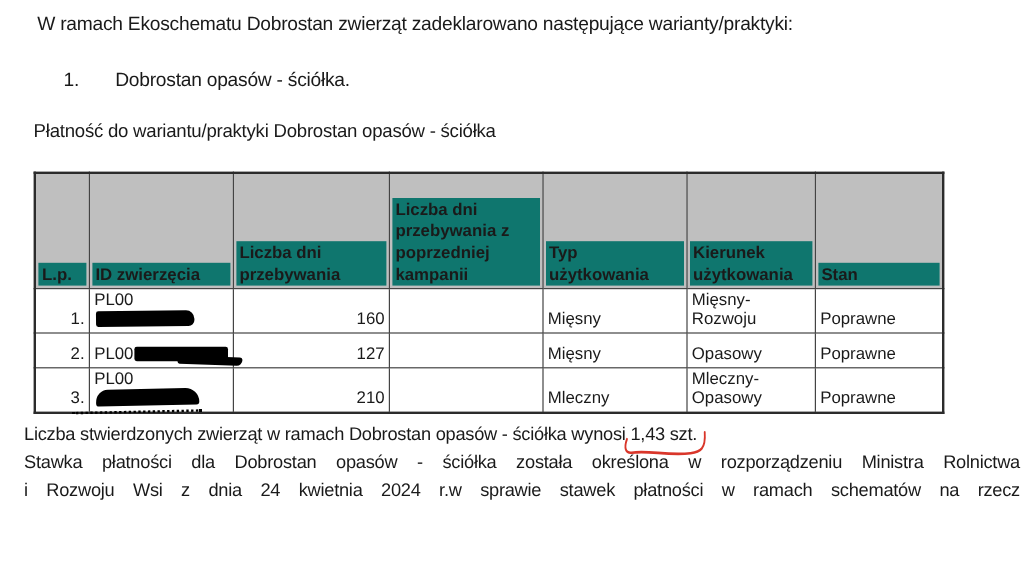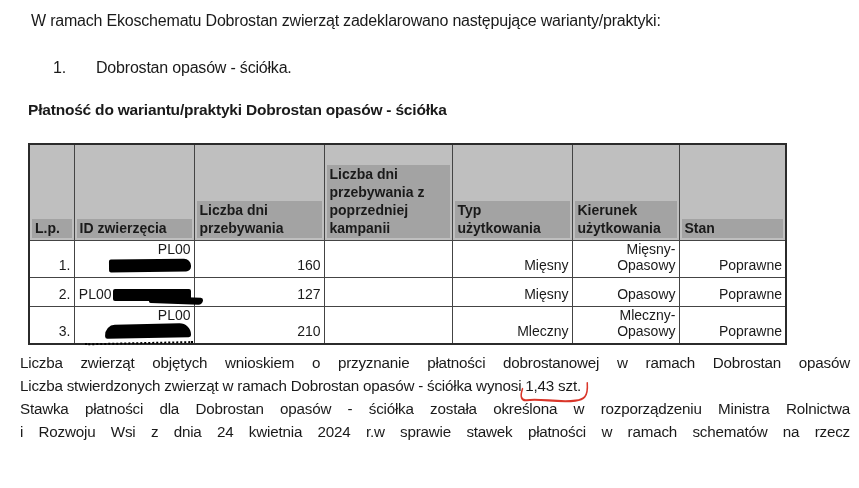--- a/index.html
+++ b/index.html
@@ -25,47 +25,46 @@
     position: absolute; left: 31px; top: 9px; right: 10px;
     margin: 0; font-size: 16px; line-height: 23px; letter-spacing: -0.2px;
   }
   .list-row {
     position: absolute; left: 53px; top: 56px;
     font-size: 16px; line-height: 23px; letter-spacing: -0.2px;
   }
   .list-num { display: inline-block; width: 43px; }
   .heading {
     position: absolute; left: 28px; top: 98px; margin: 0;
-    font-size: 15.5px; font-weight: 700; line-height: 23px; letter-spacing: -0.2px;
+    font-size: 15.5px; font-weight: 400; line-height: 23px; letter-spacing: -0.2px;
   }
 
   
   table.animals {
     position: absolute; left: 28px; top: 143px;
     border-collapse: collapse; table-layout: fixed; width: 757px;
     border: 2px solid var(--outer-border);
   }
   table.animals th, table.animals td {
     border: 1px solid var(--border-dark);
     vertical-align: bottom;
     font-size: 14px;
     overflow: visible;
-    text-align: right;
   }
   tr.head { height: 96px; }
   tr.body-row-1 { height: 34px; }
   tr.body-row-2 { height: 29px; }
   tr.body-row-3 { height: 31px; }
   table.animals th {
     background: var(--header-bg);
     padding: 0 2px 2px 2px;
     font-weight: 700; text-align: left;
   }
   .hl {
-    background: #a3a3a3;
+    background: #0f766e;
     line-height: 18px;
     padding: 0 2px 1px 3px;
     white-space: pre-line;
   }
   table.animals td {
     padding: 0 3px 4px 4px;
     line-height: 16px;
   }
   td.lp, td.num { text-align: right; padding-right: 8px; }
   td.pre { white-space: pre-line; }
@@ -164,21 +163,21 @@
             <div class="hl">Stan</div>
           </th>
     </tr>
     <tr class="body-row-1">
       <td class="lp">1.</td>
       <td class="id"><span>PL00</span><span class="redaction red1"></span></td>
       <td class="num">160</td>
       <td class="num"></td>
       <td>Mięsny</td>
       <td class="pre">Mięsny-
-Opasowy</td>
+Rozwoju</td>
       <td>Poprawne</td>
     </tr>
     <tr class="body-row-2">
       <td class="lp">2.</td>
       <td class="id"><span>PL00</span><span class="redaction red2"></span></td>
       <td class="num">127</td>
       <td class="num"></td>
       <td>Mięsny</td>
       <td class="pre">Opasowy</td>
       <td>Poprawne</td>
@@ -190,21 +189,20 @@
       <td class="num"></td>
       <td>Mleczny</td>
       <td class="pre">Mleczny-
 Opasowy</td>
       <td>Poprawne</td>
     </tr>
   </tbody>
     </table>
 
   <div class="summary">
-    <div class="sline just">Liczba zwierząt objętych wnioskiem o przyznanie płatności dobrostanowej w ramach Dobrostan opasów</div>
     <div class="sline">
       <span>Liczba stwierdzonych zwierząt w ramach Dobrostan opasów - ściółka wynosi</span><span class="anno"><span>1,43 szt.</span><svg viewBox="0 0 120 30" preserveAspectRatio="none" aria-hidden="true">
             <path d="M 7 10 C 3 18, 5 23, 13 22.5 C 35 20, 60 25.5, 90 23 C 103 21.8, 110 19, 108.5 3.5"></path>
           </svg></span>
     </div>
     <div class="sline just">Stawka płatności dla Dobrostan opasów - ściółka została określona w rozporządzeniu Ministra Rolnictwa</div>
     <div class="sline just">i Rozwoju Wsi z dnia 24 kwietnia 2024 r.w sprawie stawek płatności w ramach schematów na rzecz</div>
   </div>
 
 </div>

